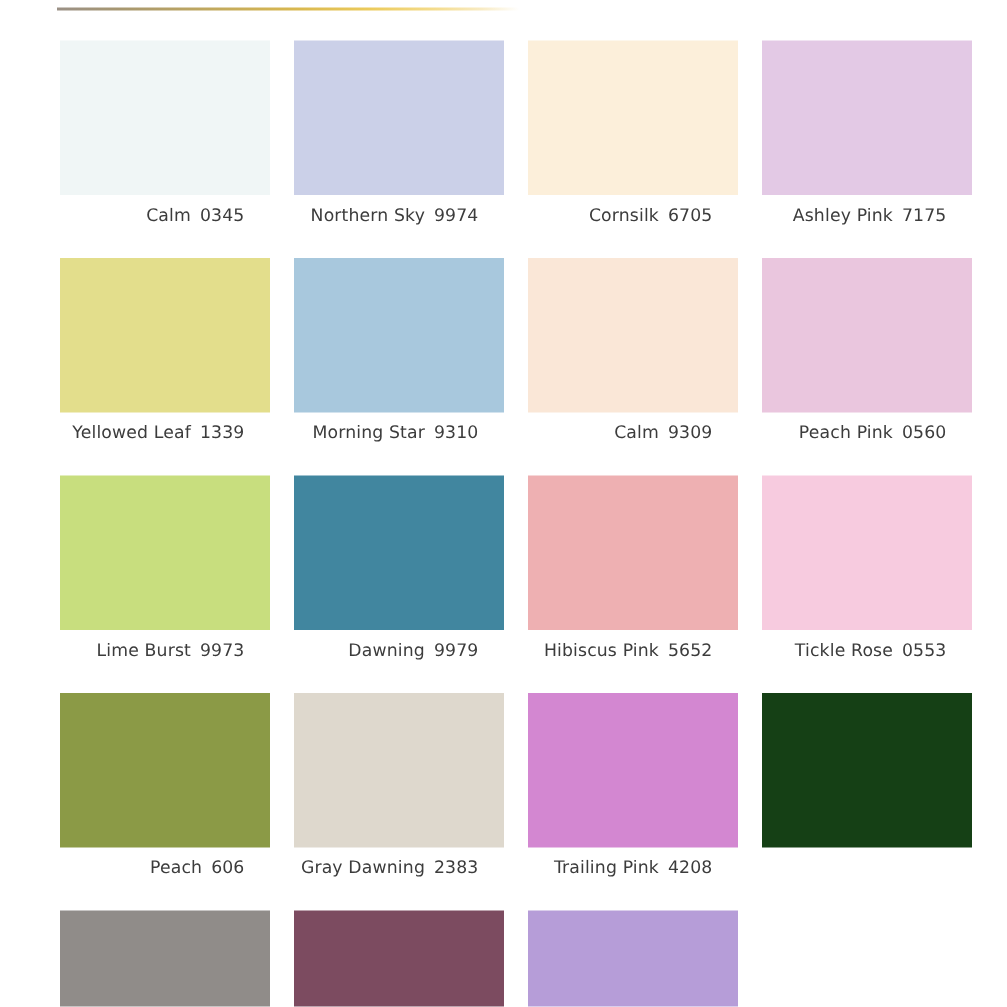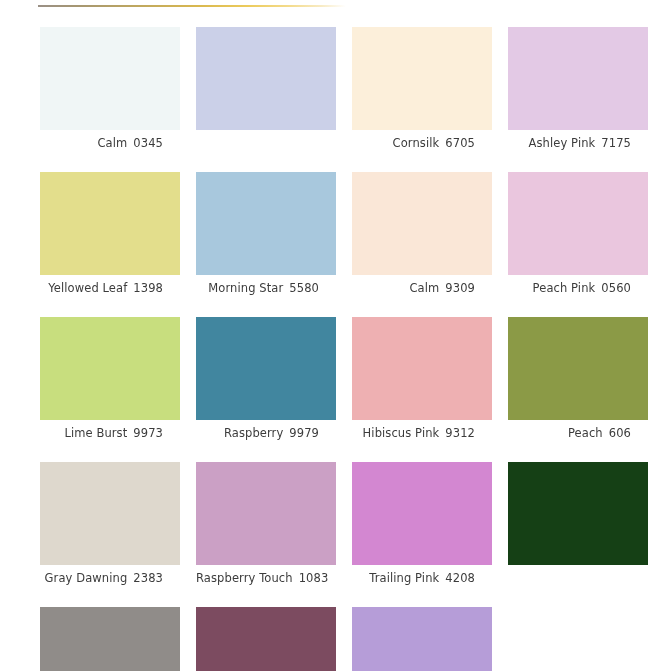--- a/index.html
+++ b/index.html
@@ -92,68 +92,69 @@
     <div class="top-rule"></div>
   </div>
 
   <div class="grid" id="swatch-grid">
       <div class="cell">
         <div class="swatch" style="background-color: rgb(240, 246, 246);"></div>
         <div class="label"><span class="swatch-name">Calm</span><span class="swatch-code">0345</span></div>
       </div>
       <div class="cell">
         <div class="swatch" style="background-color: rgb(203, 208, 232);"></div>
+        <div class="label"><span class="swatch-name">Northern Sky</span><span class="swatch-code">9974</span></div>
       </div>
       <div class="cell">
         <div class="swatch" style="background-color: rgb(252, 239, 218);"></div>
         <div class="label"><span class="swatch-name">Cornsilk</span><span class="swatch-code">6705</span></div>
       </div>
       <div class="cell">
         <div class="swatch" style="background-color: rgb(227, 201, 229);"></div>
         <div class="label"><span class="swatch-name">Ashley Pink</span><span class="swatch-code">7175</span></div>
       </div>
       <div class="cell">
         <div class="swatch" style="background-color: rgb(227, 222, 140);"></div>
-        <div class="label"><span class="swatch-name">Yellowed Leaf</span><span class="swatch-code">1398</span></div>
+        <div class="label"><span class="swatch-name">Yellowed Leaf</span><span class="swatch-code">1339</span></div>
       </div>
       <div class="cell">
         <div class="swatch" style="background-color: rgb(168, 200, 221);"></div>
-        <div class="label"><span class="swatch-name">Morning Star</span><span class="swatch-code">5580</span></div>
+        <div class="label"><span class="swatch-name">Morning Star</span><span class="swatch-code">9310</span></div>
       </div>
       <div class="cell">
         <div class="swatch" style="background-color: rgb(250, 231, 215);"></div>
         <div class="label"><span class="swatch-name">Calm</span><span class="swatch-code">9309</span></div>
       </div>
       <div class="cell">
         <div class="swatch" style="background-color: rgb(234, 198, 222);"></div>
         <div class="label"><span class="swatch-name">Peach Pink</span><span class="swatch-code">0560</span></div>
       </div>
       <div class="cell">
         <div class="swatch" style="background-color: rgb(200, 222, 126);"></div>
         <div class="label"><span class="swatch-name">Lime Burst</span><span class="swatch-code">9973</span></div>
       </div>
       <div class="cell">
         <div class="swatch" style="background-color: rgb(65, 134, 159);"></div>
-        <div class="label"><span class="swatch-name">Raspberry</span><span class="swatch-code">9979</span></div>
+        <div class="label"><span class="swatch-name">Dawning</span><span class="swatch-code">9979</span></div>
       </div>
       <div class="cell">
         <div class="swatch" style="background-color: rgb(238, 176, 178);"></div>
-        <div class="label"><span class="swatch-name">Hibiscus Pink</span><span class="swatch-code">9312</span></div>
+        <div class="label"><span class="swatch-name">Hibiscus Pink</span><span class="swatch-code">5652</span></div>
+      </div>
+      <div class="cell">
+        <div class="swatch" style="background-color: rgb(247, 203, 223);"></div>
+        <div class="label"><span class="swatch-name">Tickle Rose</span><span class="swatch-code">0553</span></div>
       </div>
       <div class="cell">
         <div class="swatch" style="background-color: rgb(139, 154, 70);"></div>
         <div class="label"><span class="swatch-name">Peach</span><span class="swatch-code">606</span></div>
       </div>
       <div class="cell">
         <div class="swatch" style="background-color: rgb(222, 216, 205);"></div>
         <div class="label"><span class="swatch-name">Gray Dawning</span><span class="swatch-code">2383</span></div>
-      </div>
-      <div class="cell">
-        <div class="swatch" style="background-color: rgb(203, 160, 197);"></div>
-        <div class="label"><span class="swatch-name">Raspberry Touch</span><span class="swatch-code">1083</span></div>
       </div>
       <div class="cell">
         <div class="swatch" style="background-color: rgb(211, 135, 209);"></div>
         <div class="label"><span class="swatch-name">Trailing Pink</span><span class="swatch-code">4208</span></div>
       </div>
       <div class="cell">
         <div class="swatch" style="background-color: rgb(21, 64, 21);"></div>
       </div>
       <div class="cell">
         <div class="swatch" style="background-color: rgb(144, 140, 137);"></div>

